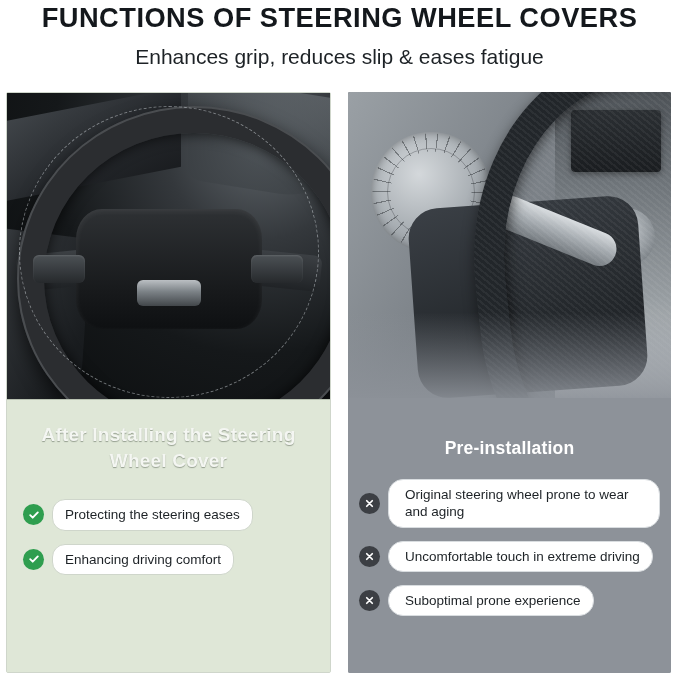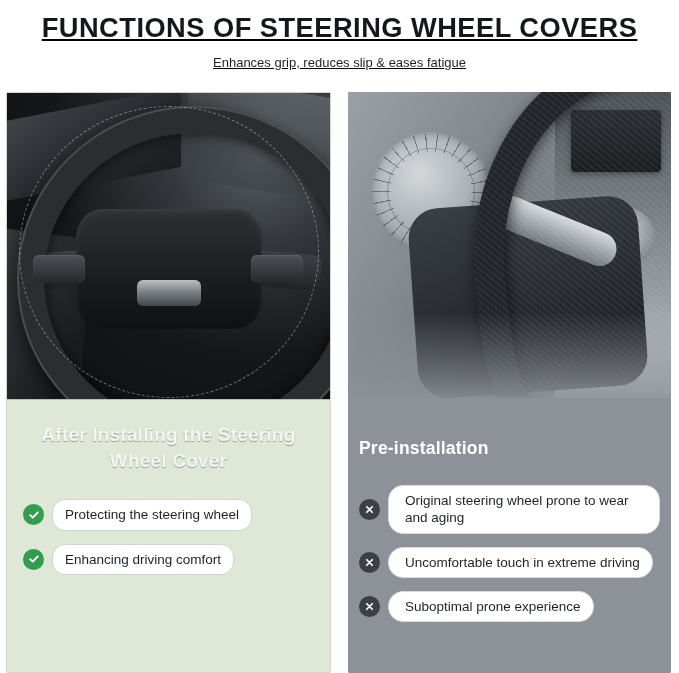--- a/index.html
+++ b/index.html
@@ -18,38 +18,37 @@
   .page {
     width: 679px;
     height: 673px;
     position: relative;
     background: #ffffff;
     box-sizing: border-box;
   }
 
   
   .header {
-    padding-top: 14px;
+    padding-top: 4px;
     text-align: center;
-    text-decoration: underline;
   }
   .title {
     font-size: 27.5px;
     font-weight: bold;
     letter-spacing: 0.5px;
     color: #14181c;
     line-height: 1.05;
     margin: 0;
     padding: 0 6px;
     white-space: nowrap;
     font-stretch: condensed;
     transform: scaleX(0.99);
   }
   .subtitle {
-    font-size: 13px;
+    font-size: 21px;
     color: #1d2226;
     margin-top: 12px;
     margin-bottom: 0;
     font-weight: 400;
   }
 
   
   .panels {
     position: absolute;
     top: 92px;
@@ -115,22 +114,22 @@
   .panel-right .panel-body {
     flex: 1;
     background: #8d9299;
     padding: 40px 11px 10px 11px;
     box-sizing: border-box;
   }
   .panel-right .panel-heading {
     font-size: 17.5px;
     font-weight: bold;
     color: #ffffff;
-    text-align: left;
-    margin: 0 0 26px 0;
+    text-align: center;
+    margin: 0 0 20px 0;
     letter-spacing: .2px;
   }
 
   
   .bullets {
     list-style: none;
     margin: 0;
     padding: 0;
   }
   .bullet {
@@ -430,21 +429,21 @@
       </div>
       <div class="panel-body">
         <h2 class="panel-heading">After Installing the Steering Wheel Cover</h2>
         <ul class="bullets">
           <li class="bullet">
             <span class="badge badge-check">
               <svg width="12" height="12" viewBox="0 0 12 12" aria-hidden="true">
                 <path d="M2.2 6.2 L4.7 8.7 L9.8 3.4" fill="none" stroke="#ffffff" stroke-width="1.9" stroke-linecap="round" stroke-linejoin="round"></path>
               </svg>
             </span>
-            <span class="chip">Protecting the steering wheel</span>
+            <span class="chip">Protecting the steering eases</span>
           </li>
           <li class="bullet">
             <span class="badge badge-check">
               <svg width="12" height="12" viewBox="0 0 12 12" aria-hidden="true">
                 <path d="M2.2 6.2 L4.7 8.7 L9.8 3.4" fill="none" stroke="#ffffff" stroke-width="1.9" stroke-linecap="round" stroke-linejoin="round"></path>
               </svg>
             </span>
             <span class="chip">Enhancing driving comfort</span>
           </li>
         </ul>

